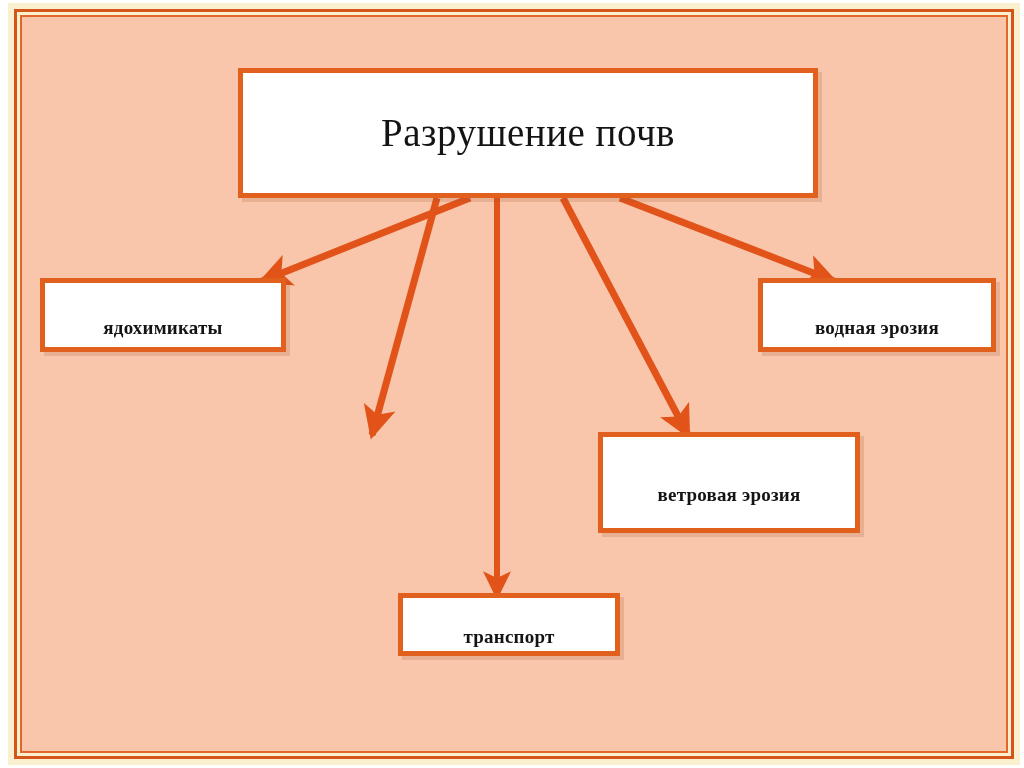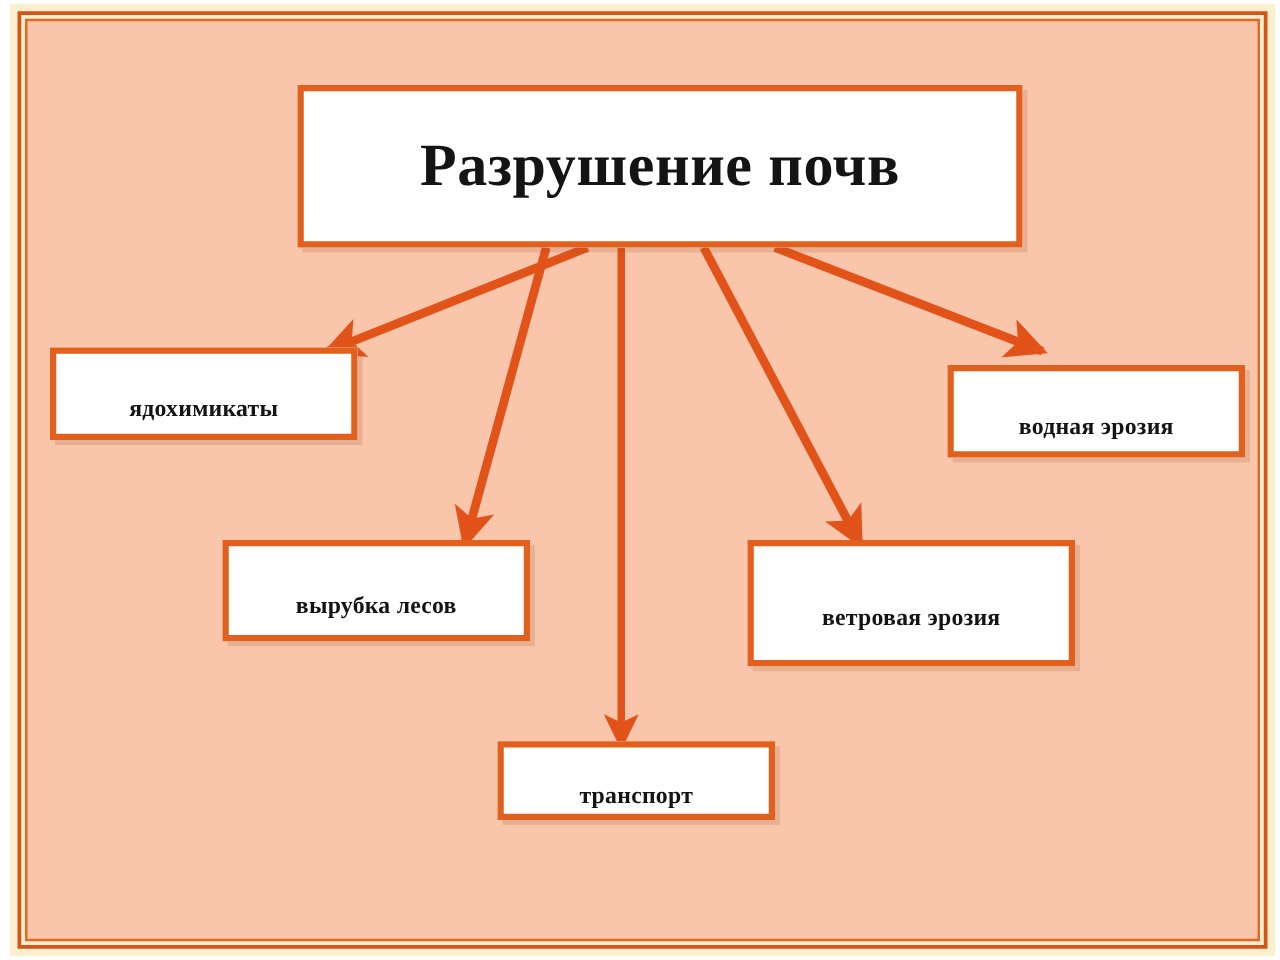--- a/index.html
+++ b/index.html
@@ -93,42 +93,42 @@
   }
 
   
   #node-root {
     left: 238px;
     top: 68px;
     width: 580px;
     height: 130px;
   }
   #node-root .label {
-    font-size: 48px;
-    font-weight: 700;
+    font-size: 39px;
+    font-weight: 400;
     letter-spacing: 0.5px;
   }
 
   
   .node-child .label {
     font-size: 19px;
     font-weight: bold;
     letter-spacing: 0.2px;
     margin-top: 25px;
   }
 
   #node-pesticides {
     left: 40px;
     top: 278px;
     width: 246px;
     height: 74px;
   }
   #node-water-erosion {
     left: 758px;
-    top: 292px;
+    top: 278px;
     width: 238px;
     height: 74px;
   }
   #node-deforestation {
     left: 178px;
     top: 432px;
     width: 246px;
     height: 81px;
   }
   #node-wind-erosion {
@@ -174,23 +174,20 @@
     </svg>
 
     <div id="node-root" class="node node-root">
       <span class="label">Разрушение почв</span>
     </div>
 
     <div id="node-pesticides" class="node node-child">
       <span class="label">ядохимикаты</span>
     </div>
 
-    <div id="node-deforestation" class="node node-child">
-      <span class="label">вырубка лесов</span>
-    </div>
 
     <div id="node-transport" class="node node-child">
       <span class="label">транспорт</span>
     </div>
 
     <div id="node-wind-erosion" class="node node-child">
       <span class="label">ветровая эрозия</span>
     </div>
 
     <div id="node-water-erosion" class="node node-child">

